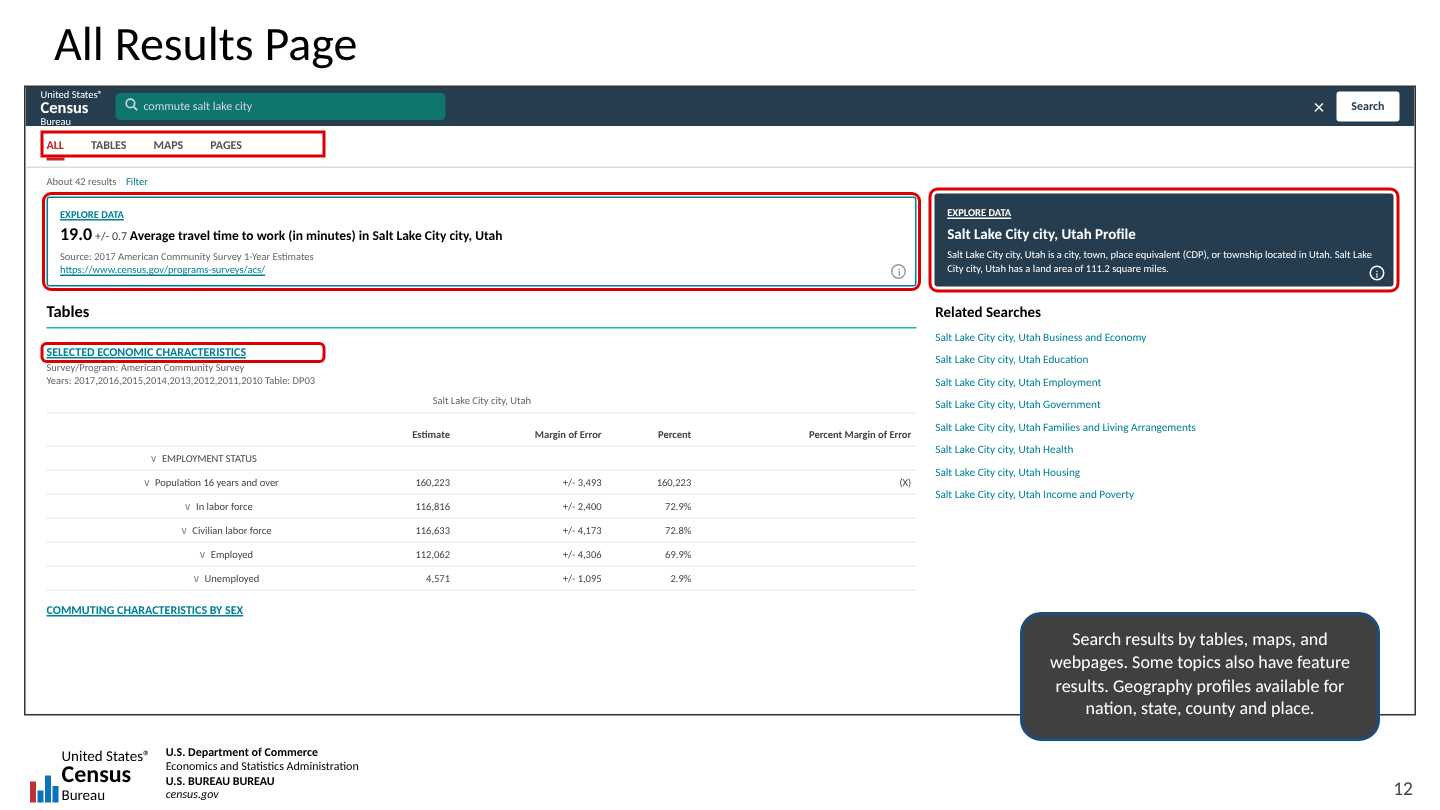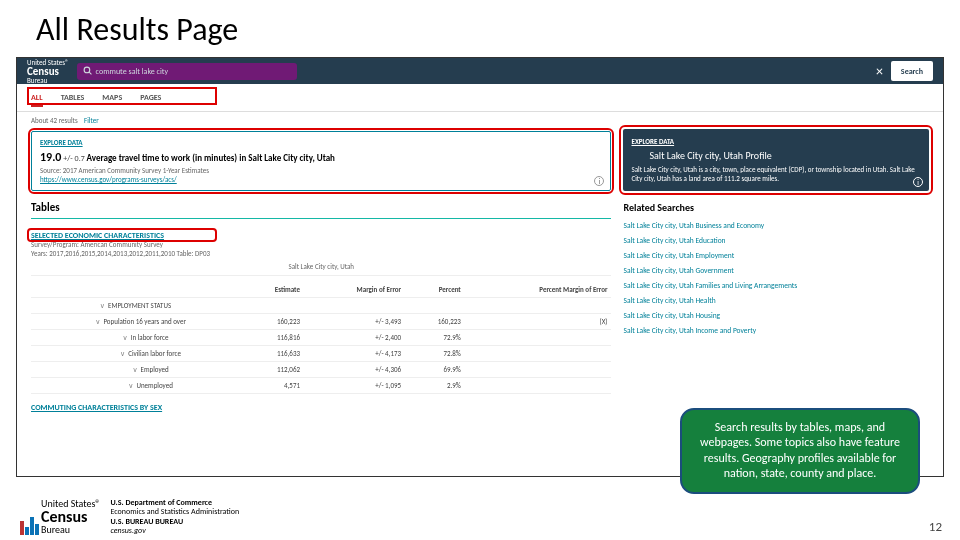--- a/index.html
+++ b/index.html
@@ -2,21 +2,21 @@
 <html><head>
 <meta charset="utf-8">
 <style>
   * { box-sizing: border-box; margin: 0; padding: 0; }
   body { font-family: Calibri, Arial, sans-serif; background: #fff; width: 960px; height: 540px; overflow: hidden; position: relative; }
   .slide-title { font-size: 32px; font-weight: 400; padding: 10px 0 8px 36px; }
   .screenshot { margin: 0 16px; border: 1px solid #333; height: 420px; overflow: hidden; position: relative; font-size: 8px; background: #fff; }
   .topbar { background: #253d4f; color: #fff; display: flex; align-items: center; height: 26px; padding: 0 10px; gap: 8px; }
   .logo { display: flex; flex-direction: column; font-size: 7px; line-height: 1; }
   .logo-main { font-weight: bold; font-size: 11px; }
-  .searchbox { background: #701a75; border-radius: 3px; flex: 1; max-width: 220px; display: flex; align-items: center; padding: 3px 6px; color: #cfd8de; gap: 4px; }
+  .searchbox { background: #0f766e; border-radius: 3px; flex: 1; max-width: 220px; display: flex; align-items: center; padding: 3px 6px; color: #cfd8de; gap: 4px; }
   .search-icon svg { width: 9px; height: 9px; }
   .close-x { margin-left: auto; font-size: 14px; color: #fff; cursor: pointer; }
   .search-btn { background: #fff; color: #253d4f; font-weight: bold; font-size: 8px; padding: 5px 10px; border-radius: 2px; cursor: pointer; }
   .tabs-row { display: flex; gap: 18px; padding: 8px 14px 4px; font-size: 8px; font-weight: bold; color: #555; border-bottom: 1px solid #ddd; }
   .tab { cursor: pointer; padding-bottom: 3px; }
   .tab.active { color: #c22; border-bottom: 2px solid #c22; }
   .redbox-tabs { position: absolute; border: 2px solid #d00; width: 190px; height: 18px; left: 10px; top: 29px; pointer-events: none; }
   .filter-row { padding: 4px 14px; color: #666; font-size: 7px; }
   .main-row { display: flex; gap: 12px; padding: 0 14px; }
   .left-col { flex: 1.9; }
@@ -41,27 +41,27 @@
   .data-table th, .data-table td { padding: 3px 4px; border-bottom: 1px solid #eee; text-align: right; color: #444; }
   .data-table th:first-child, .data-table td:first-child { text-align: center; }
   .table-geo { text-align: center; font-size: 7px; color: #666; padding: 4px; border-bottom: 1px solid #eee; }
   .chev { color: #888; margin-right: 3px; }
   .indent-1 td:first-child { padding-left: 14px; }
   .indent-2 td:first-child { padding-left: 24px; }
   .indent-3 td:first-child { padding-left: 34px; }
   .profile-card { background: #253d4f; color: #fff; border-radius: 2px; padding: 8px; position: relative; }
   .redbox-profile { position: absolute; border: 2px solid #d00; border-radius: 6px; inset: -4px; pointer-events: none; }
   .profile-card .explore { color: #fff; }
-  .profile-title { font-weight: normal; font-size: 10px; margin: 3px 18px; }
+  .profile-title { font-weight: bold; font-size: 10px; margin: 3px 0; }
   .profile-desc { font-size: 7px; line-height: 1.3; }
   .related-h { font-weight: bold; font-size: 10px; margin: 10px 0 4px; }
   .related-list { list-style: none; }
   .related-list li { color: #008099; font-size: 7.5px; padding: 3px 0; cursor: pointer; }
   .next-table-title { color: #008099; font-weight: bold; font-size: 8px; text-decoration: underline; margin-top: 8px; }
-  .callout { position: absolute; right: 40px; bottom: 46px; width: 240px; background: #15803d; color: #fff; border: 2px solid #1b4d7d; border-radius: 14px; padding: 10px 14px; font-size: 12px; text-align: center; line-height: 1.3; }
+  .callout { position: absolute; right: 40px; bottom: 46px; width: 240px; background: #404040; color: #fff; border: 2px solid #1b4d7d; border-radius: 14px; padding: 10px 14px; font-size: 12px; text-align: center; line-height: 1.3; }
   .footer { position: absolute; bottom: 4px; left: 20px; display: flex; align-items: center; gap: 10px; }
   .footer-logo { display: flex; align-items: flex-end; gap: 2px; }
   .bars { display: flex; gap: 1px; align-items: flex-end; }
   .bars span { width: 4px; background: #0a72b6; display: block; }
   .bars span:nth-child(1){height:14px;background:#b33;} .bars span:nth-child(2){height:8px;} .bars span:nth-child(3){height:18px;} .bars span:nth-child(4){height:11px;}
   .footer-logo-text { font-size: 10px; line-height: 1; }
   .footer-logo-text .c { font-weight: bold; font-size: 16px; }
   .footer-dept { font-size: 8px; line-height: 1.2; }
   .footer-dept .b { font-weight: bold; }
   .page-num { position: absolute; right: 18px; bottom: 6px; font-size: 13px; color: #444; margin-top: 39px; }

